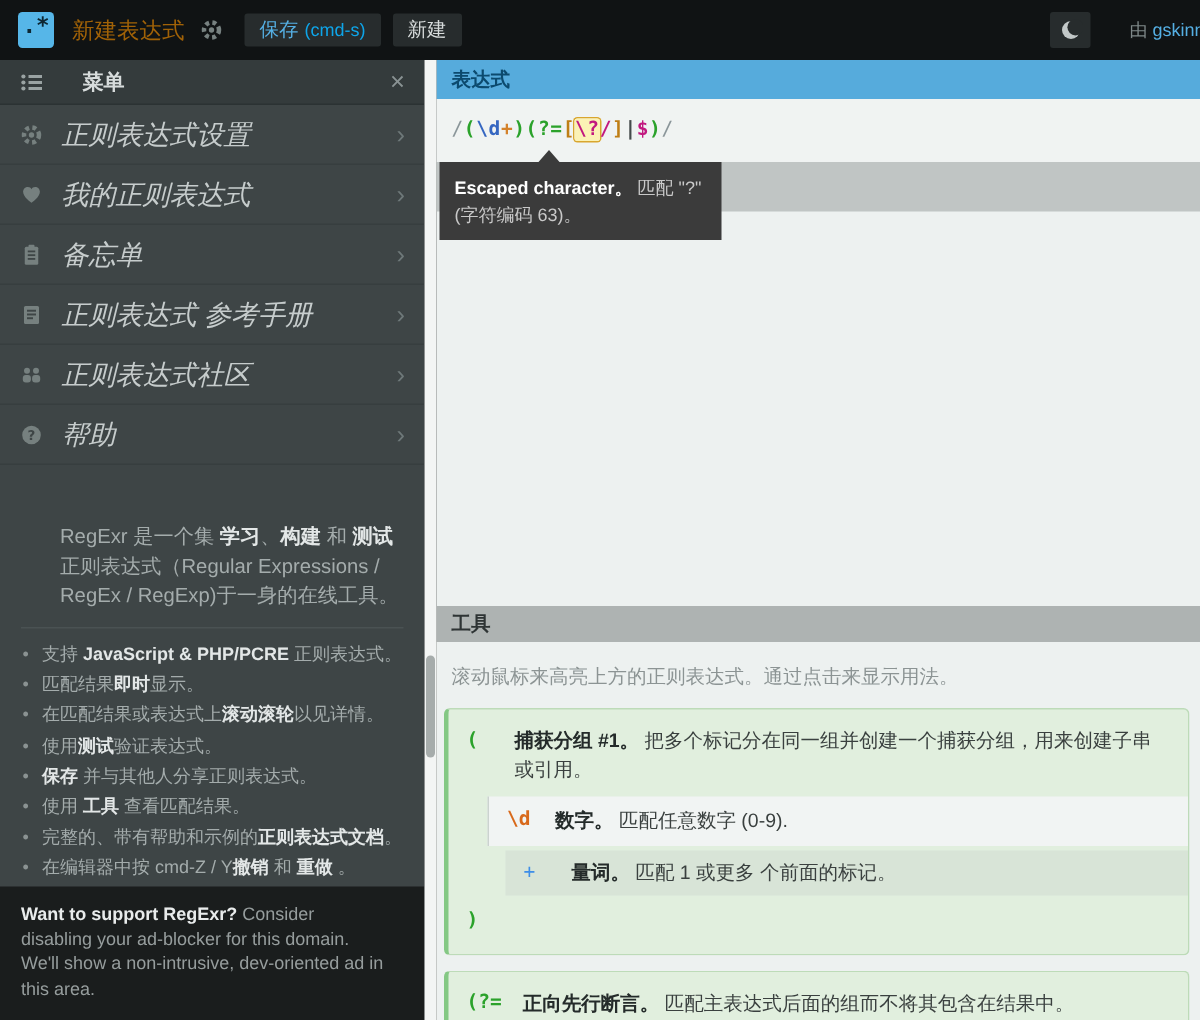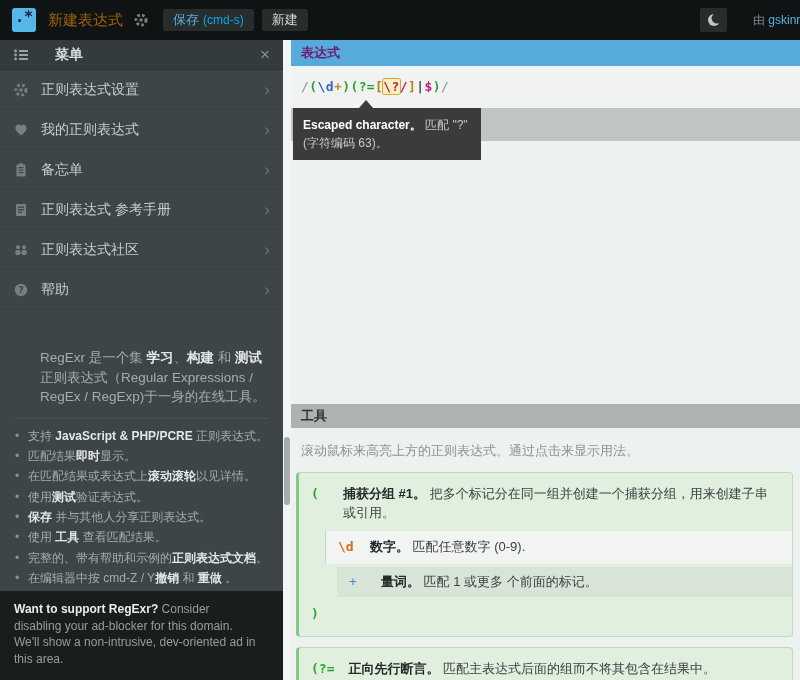--- a/index.html
+++ b/index.html
@@ -26,21 +26,21 @@
   .byline a { color:#55AFE3; text-decoration:none; }
 
   
   .sidebar { position:absolute; left:0; top:40px; width:283px; height:640px; background:#3E4546; overflow:hidden; }
   .menu-header { height:30px; background:#343B3C; border-bottom:1px solid #2B3233; display:flex;
                  align-items:center; padding:0 13px; gap:26px; }
   .menu-header .mh-label { color:#D8DDDD; font-size:14px; font-weight:bold; }
   .mh-close { margin-left:auto; color:#8A9394; font-size:17px; line-height:1; cursor:pointer; }
   .menu-item { height:40px; display:flex; align-items:center; padding:0 13px; gap:12px;
                border-bottom:1px solid #373E3F; cursor:pointer; }
-  .menu-item .mi-label { color:#C6CCCC; font-size:14px; }
+  .menu-item .mi-label { color:#C6CCCC; font-size:18px;font-style:italic; }
   .mi-chevron { margin-left:auto; color:#6E7879; font-size:17px; line-height:1; }
   .icon16 { width:16px; height:16px; flex:0 0 16px; }
 
   .side-about { padding:38px 14px 0 14px; }
   .side-text { color:#A4ACAC; font-size:13.5px; line-height:1.45;margin-left:26px; }
   .side-text .b { color:#E3E7E7; font-weight:bold; }
   .side-divider { border-top:1px solid #4A5253; margin:11px 0 9px 0; }
   .side-bullets { list-style:none; }
   .side-bullets li { position:relative; padding-left:14px; color:#A4ACAC; font-size:12px; line-height:1.36; margin-bottom:4px; }
   .side-bullets li::before { content:"•"; position:absolute; left:1px; color:#8A9292; }
@@ -49,21 +49,21 @@
              font-size:12px; line-height:1.4; color:#969D9D; }
   .side-ad .b { color:#E9ECEC; font-weight:bold; }
 
   
   .scroll-track { position:absolute; left:283px; top:40px; width:8px; height:640px; background:#F3F5F4; }
   .scroll-thumb { position:absolute; left:1px; top:397px; width:6px; height:68px; background:#A6ACAB; border-radius:3px; }
 
   
   .main { position:absolute; left:291px; top:40px; width:509px; height:640px; background:#EDF1F0; overflow:hidden; }
   .sec-header { width:100%; font-size:13px; font-weight:bold; padding-left:10px; }
-  .expr-header { position:absolute; left:0; top:0; height:26px; background:#56ABDC; color:#701a75; line-height:26px; }
+  .expr-header { position:absolute; left:0; top:0; height:26px; background:#56ABDC; color:#0c4a6e; line-height:26px; }
   .expr-area { position:absolute; left:0; top:26px; width:509px; height:42px; background:#F0F3F2; cursor:text; }
   .code { font-family:"DejaVu Sans Mono",monospace; font-size:13px; letter-spacing:0.4px; white-space:pre; }
   .expr-line { position:absolute; left:10px; top:13px; }
   .tk-delim { color:#8A9599; }
   .tk-group { color:#2BA22B; font-weight:bold; }
   .tk-escblue { color:#3566C1; font-weight:bold; }
   .tk-quant { color:#D4822B; font-weight:bold; }
   .tk-set { color:#BF7E15; font-weight:bold; }
   .tk-pink { color:#C2187F; font-weight:bold; }
   .tk-alt { color:#454B4B; font-weight:bold; }

